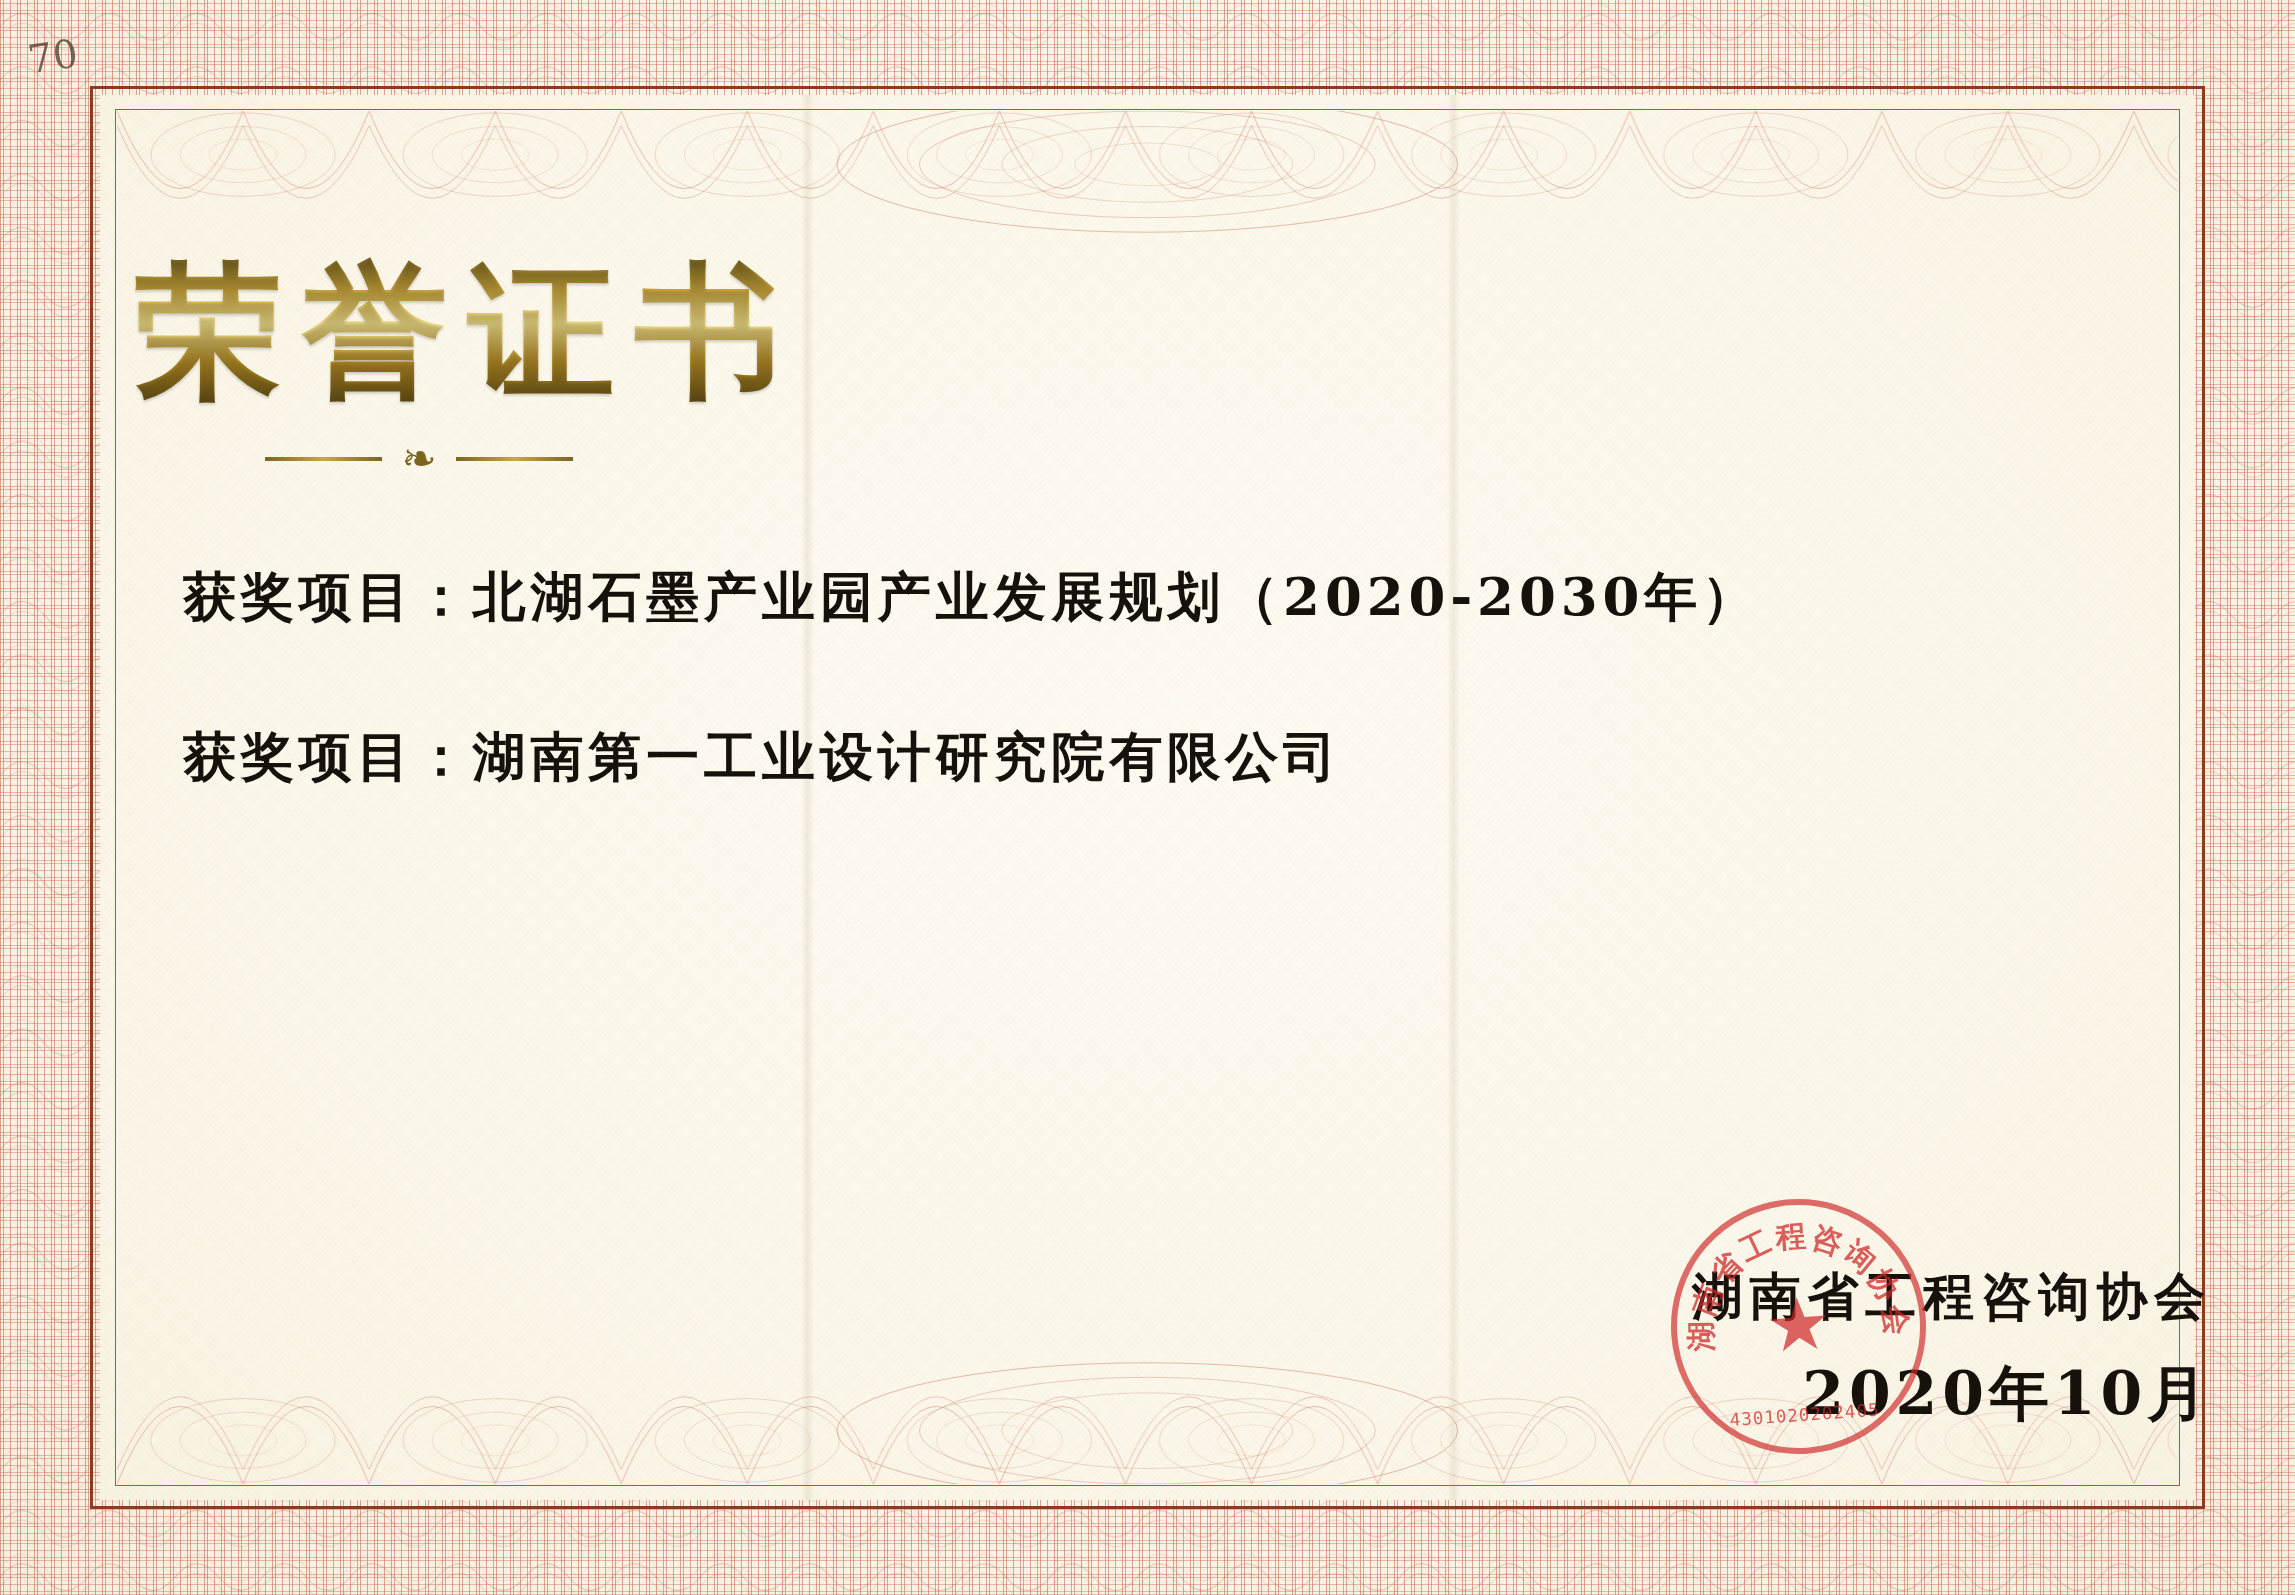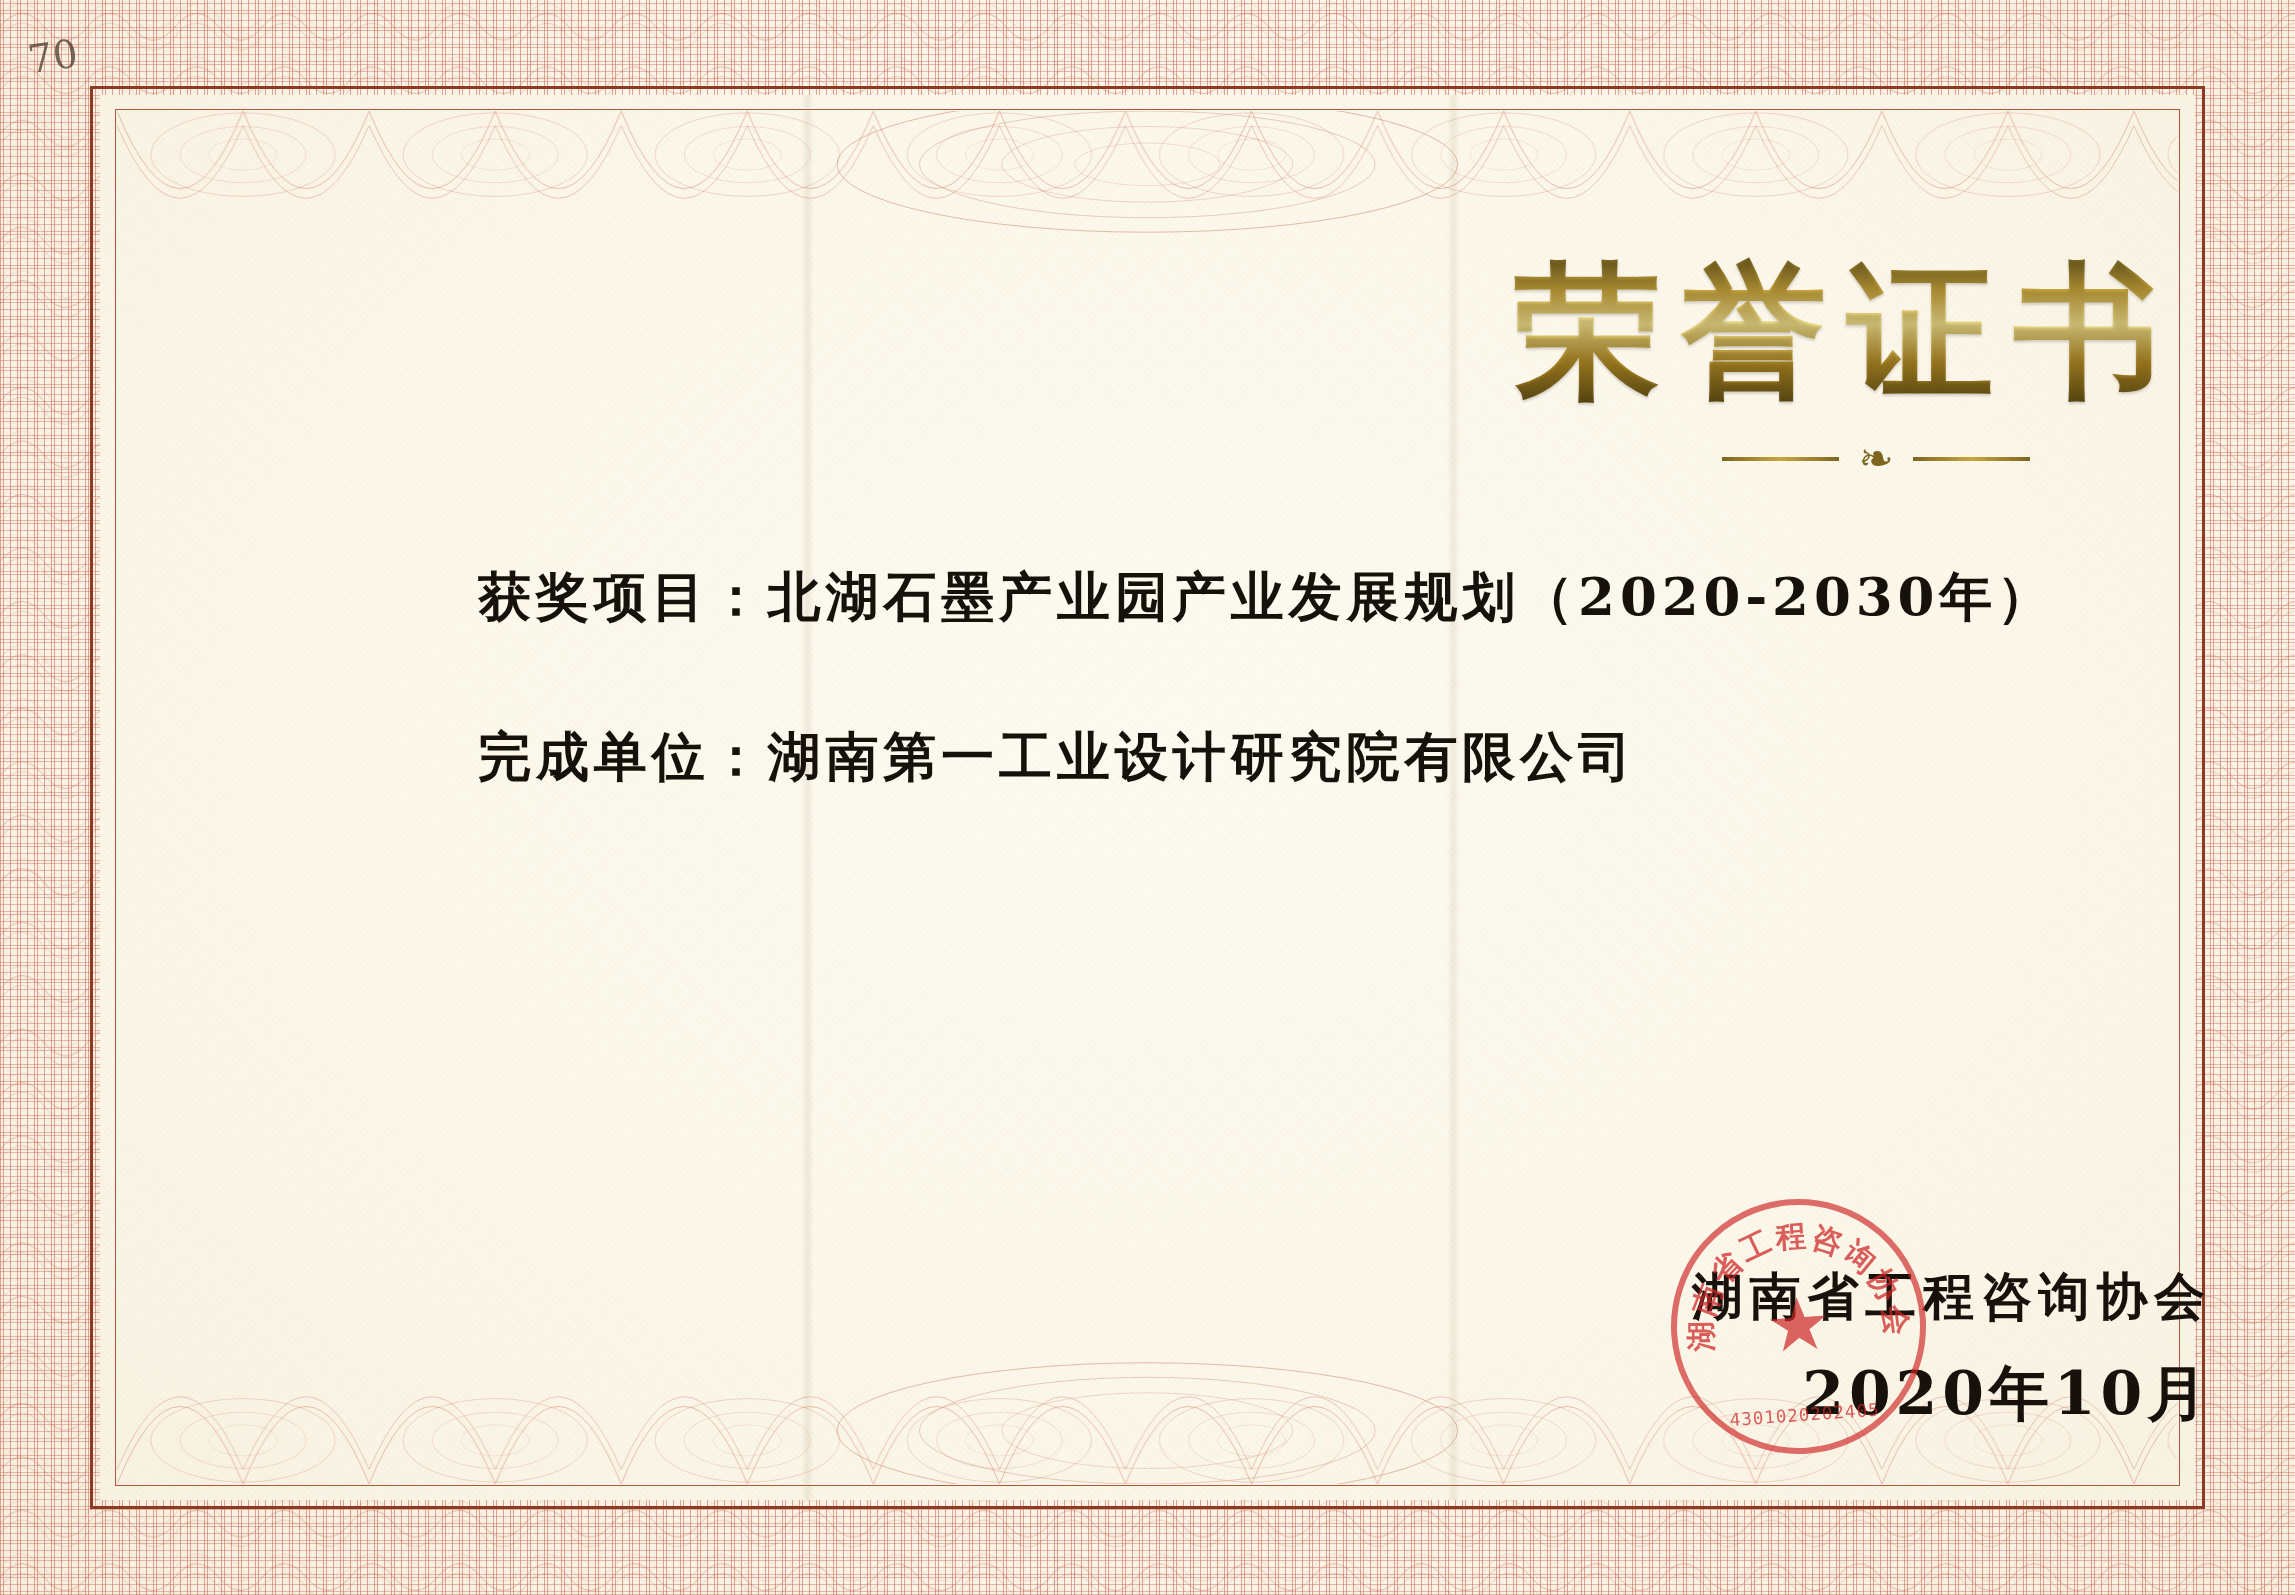--- a/index.html
+++ b/index.html
@@ -126,21 +126,21 @@
 
   
   .content {
     position: absolute;
     left: 115px;
     top: 109px;
     right: 115px;
     bottom: 109px;
     display: flex;
     flex-direction: column;
-    align-items: flex-end;
+    align-items: flex-start;
   }
 
   .title-cn {
     margin-top: 146px;
     font-family: "DejaVu Sans", sans-serif;
     font-weight: bold;
     font-size: 146px;
     letter-spacing: 20.4px;
     text-indent: 20.4px;
     color: #2c2417;
@@ -345,21 +345,21 @@
 
     <div class="divider">
       <span class="rule"></span>
       <span class="flourish">❧</span>
       <span class="rule"></span>
     </div>
 
 
     <div class="field-block">
       <div class="field-row">获奖项目：北湖石墨产业园产业发展规划（2020-2030年）</div>
-      <div class="field-row">完成单位：湖南第一工业设计研究院有限公司</div>
+      <div class="field-row">获奖项目：湖南第一工业设计研究院有限公司</div>
     </div>
   </div>
 
   <div class="issuer">
     <div class="issuer-name">湖南省工程咨询协会</div>
     <div class="issuer-date">2020年10月</div>
   </div>
 
   <div class="seal">
     <svg class="seal-arc" viewBox="0 0 500 500">

